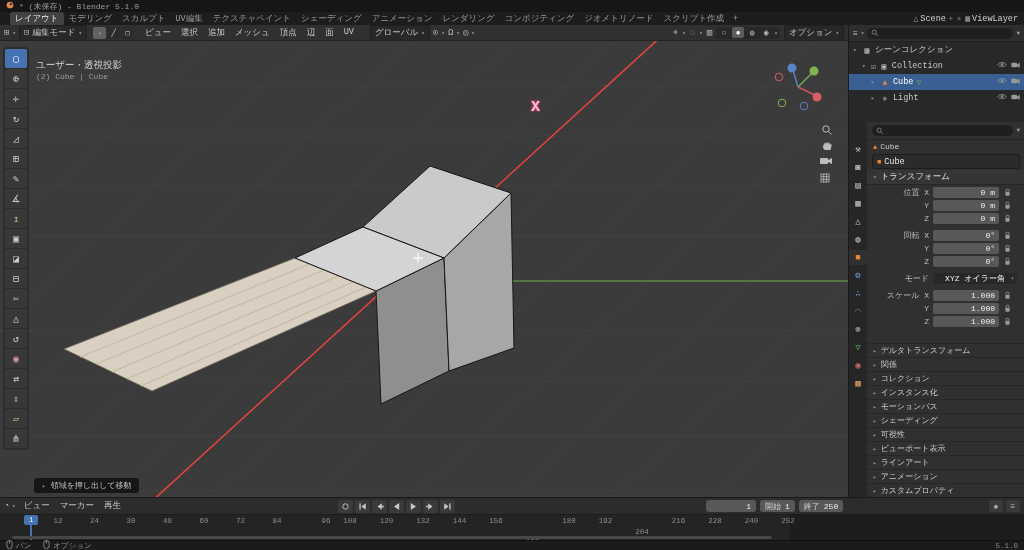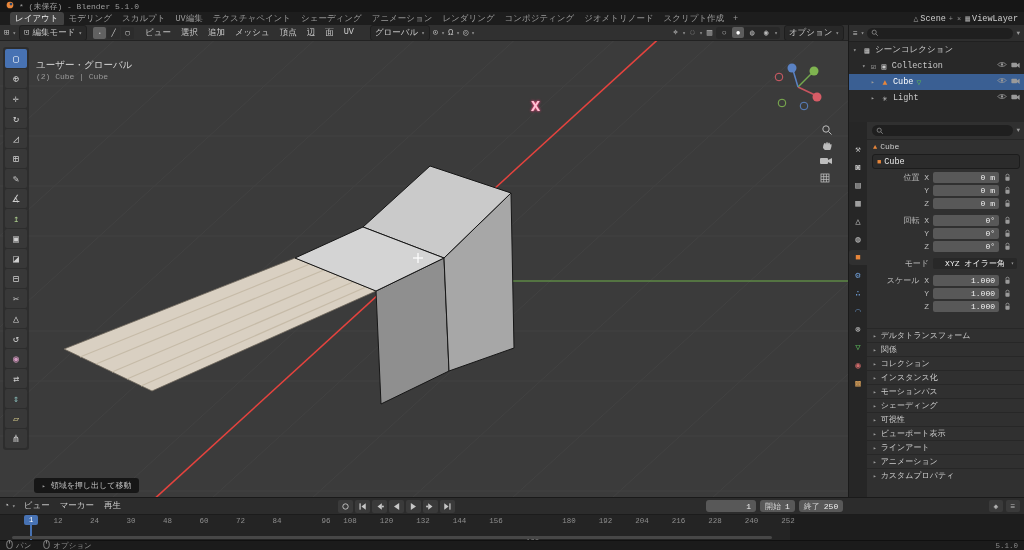--- a/index.html
+++ b/index.html
@@ -275,21 +275,21 @@
           </g>
           <g stroke="#bdbdbd" stroke-width="0.8" fill="none">
             <rect x="821" y="133" width="8" height="8"></rect>
             <line x1="823.7" y1="133" x2="823.7" y2="141"></line>
               <line x1="826.4" y1="133" x2="826.4" y2="141"></line>
             <line x1="821" y1="135.7" x2="829" y2="135.7"></line>
               <line x1="821" y1="138.4" x2="829" y2="138.4"></line>
           </g>
         </g>
       </svg>
-      <div class="vlabel">ユーザー・グローバル</div>
+      <div class="vlabel">ユーザー・透視投影</div>
       <div class="volabel">(2) Cube | Cube</div>
       <div class="axisx">X</div>
       <div class="oppill">
         <span class="caret">▸</span>
         <span>領域を押し出して移動</span>
       </div>
       <div id="tools" class="tools">
           <div class="tool active">▢</div>
           <div class="tool">⊕</div>
           <div class="tool">✛</div>
@@ -414,20 +414,24 @@
         </div>
         <div class="pbread">
           <span class="bicon">▲</span>
           <span>Cube</span>
         </div>
         <div class="pnamerow">
           <div class="pname">
             <span class="bicon">■</span>
             <span>Cube</span>
           </div>
+        </div>
+        <div class="psechead">
+          <span class="caret">▾</span>
+          <span>トランスフォーム</span>
         </div>
         <div id="trows">
             <div class="trow">
               <span class="tlabel">位置 X</span>
               <span class="tfield">0 m</span>
               <span class="tlock">
                 <svg width="7" height="9" viewBox="0 0 8 10">
                   <path d="M2.2 4V3a1.8 1.8 0 013.6 0v1" fill="none" stroke="#9a9a9a"></path>
                   <rect x="1.6" y="4.2" width="4.8" height="4.4" rx="1" fill="#9a9a9a"></rect>
                 </svg>
@@ -653,21 +657,21 @@
         <span class="tick" style="left: 267px;">84</span>
         <span class="tick" style="left: 316px;">96</span>
         <span class="tick" style="left: 340px;">108</span>
         <span class="tick" style="left: 376.5px;">120</span>
         <span class="tick" style="left: 413px;">132</span>
         <span class="tick" style="left: 449.5px;">144</span>
         <span class="tick" style="left: 486px;">156</span>
         <span class="tick" style="left: 522.5px; margin-top: 21px;">168</span>
         <span class="tick" style="left: 559px;">180</span>
         <span class="tick" style="left: 595.5px;">192</span>
-        <span class="tick" style="left: 632px;">204</span>
+        <span class="tick" style="left: 632px; margin-top: 11px;">204</span>
         <span class="tick" style="left: 668.5px;">216</span>
         <span class="tick" style="left: 705px;">228</span>
         <span class="tick" style="left: 741.5px;">240</span>
         <span class="tick" style="left: 778px;">252</span>
       </div>
   </div>
 
   <div class="statusbar">
     <span id="hints" style="display:flex;gap:12px">
         <span class="hint">

